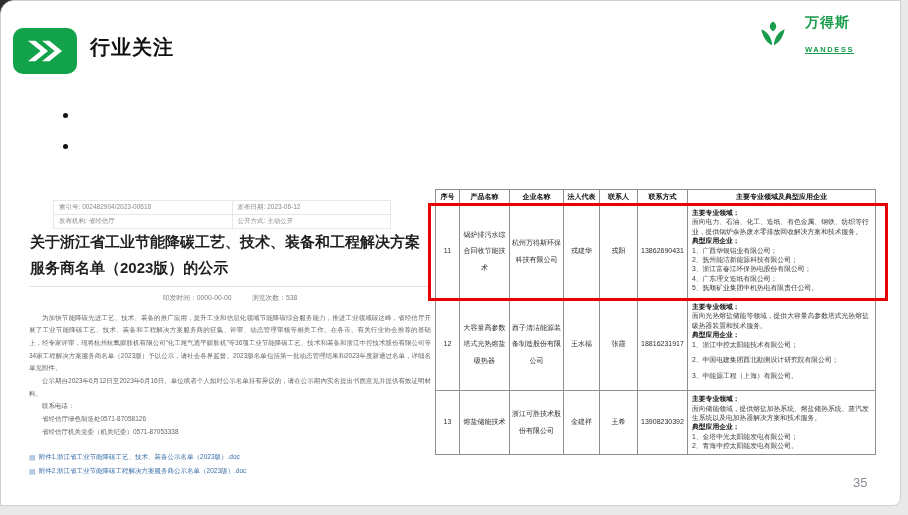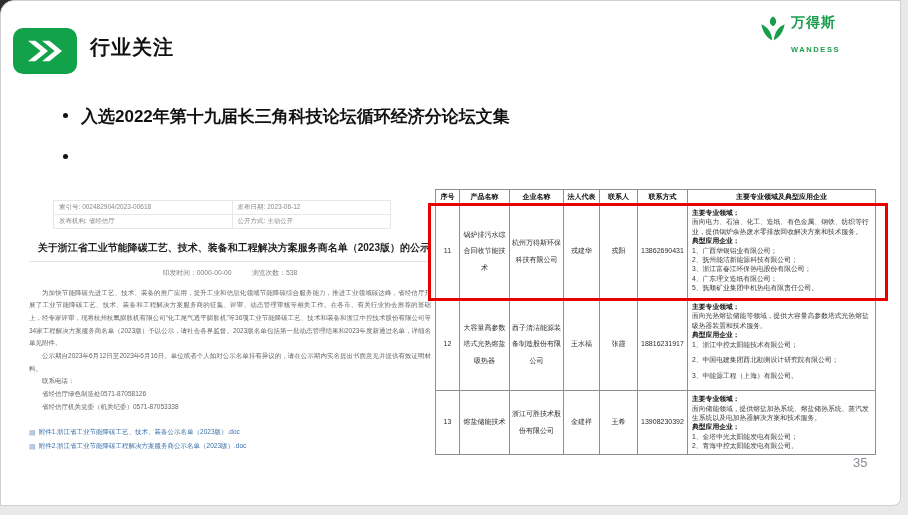--- a/index.html
+++ b/index.html
@@ -20,40 +20,40 @@
   .hdr-icon {
     position:absolute; left:12px; top:27px; width:64px; height:46px;
     background:#12a24a; border-radius:10px;
     display:flex; align-items:center; justify-content:center;
   }
   .hdr-title {
     position:absolute; left:89px; top:33px;
     font-size:20px; font-weight:bold; color:#111; letter-spacing:1px;
   }
   
-  .logo { position:absolute; left:758px; top:14px; display:flex; align-items:flex-start; gap:4px; }
+  .logo { position:absolute; left:758px; top:14px; display:flex; align-items:center; gap:18px; }
   .logo-text { display:flex; flex-direction:column; line-height:1; }
   .logo-cn { font-size:14px; font-weight:bold; color:#199c4b; letter-spacing:1px; }
-  .logo-en { font-size:7.5px; font-weight:bold; color:#199c4b; letter-spacing:1.6px; margin-top:17px; }
+  .logo-en { font-size:7.5px; font-weight:bold; color:#199c4b; letter-spacing:1.6px; margin-top:17px;text-decoration:underline; }
   
   .bullets { position:absolute; left:62px; top:104px; width:740px; }
   .bullet-item { display:flex; align-items:flex-start; margin-bottom:18px; }
   .bullet-dot { width:5px; height:5px; border-radius:50%; background:#111; margin:8px 13px 0 0; flex:none; }
   .bullet-text { font-size:17px; font-weight:bold; color:#111; }
   
   .docpanel { position:absolute; left:28px; top:192px; width:402px; color:#666; }
   .meta-table { border-collapse:collapse; width:338px; margin:7px 0 0 24px; }
   .meta-table td {
     border:1px solid #e7e7e7; font-size:6.5px; color:#8a8a8a;
     padding:2px 5px; height:12px; white-space:nowrap;
   }
   .meta-table td.c1 { width:53%; }
   .doc-title {
-    font-size:10px; font-weight:bold; color:#1f1f1f; text-align:right;
-    line-height:1.75; margin:10px 0 2px; padding:0 1px;
+    font-size:15px; font-weight:bold; color:#1f1f1f; text-align:left;
+    line-height:1.75; margin:0 0 2px; padding:0 1px;
   }
   .doc-divider { border-top:1px solid #e3e3e3; margin:4px 0 6px; }
   .doc-stats { font-size:6.8px; color:#808080; text-align:center; margin-bottom:9px; }
   .doc-body p { font-size:6.5px; color:#666; line-height:1.95; text-align:justify; }
   .doc-body p.indent { text-indent:2em; }
   .attachments { margin-top:12px; }
   .attach { display:flex; align-items:center; gap:3px; font-size:6.5px; color:#3a6ea8; line-height:2.15; }
   .attach-icon { color:#7aa0c8; font-size:7px; line-height:1; }
   
   .tablepanel { position:absolute; left:434px; top:188px; }
@@ -70,21 +70,21 @@
     text-align:left; vertical-align:top; line-height:1.38;
     font-size:6.8px; padding:3px 4px; color:#3a3a3a;
   }
   .dlabel { font-weight:bold; color:#111; }
   ul.apps { list-style:none; }
   ul.apps.spaced li { margin-bottom:6.5px; }
   .redbox {
     position:absolute; left:427px; top:202px; width:460px; height:98px;
     border:3px solid #e80000; pointer-events:none;
   }
-  .pagenum { position:absolute; left:852px; top:454px; font-size:13px; color:#8b8b96; }
+  .pagenum { position:absolute; left:852px; top:474px; font-size:13px; color:#8b8b96; }
 </style>
 </head>
 <body>
 
 <div class="corner-dark"></div>
 
 <div class="slide">
 
   <div class="hdr-icon">
     <svg width="50" height="34" viewBox="0 0 64 46">
@@ -102,21 +102,20 @@
     </svg>
     <div class="logo-text">
       <span class="logo-cn">万得斯</span>
       <span class="logo-en">WANDESS</span>
     </div>
   </div>
 
   <div class="bullets">
     <div class="bullet-item">
       <span class="bullet-dot"></span>
-      <span class="bullet-text">入选2022年第十九届长三角科技论坛循环经济分论坛文集</span>
     </div>
     <div class="bullet-item">
       <span class="bullet-dot"></span>
     </div>
   </div>
 
   <div class="docpanel">
     <table class="meta-table">
       <tbody>
           <tr>

